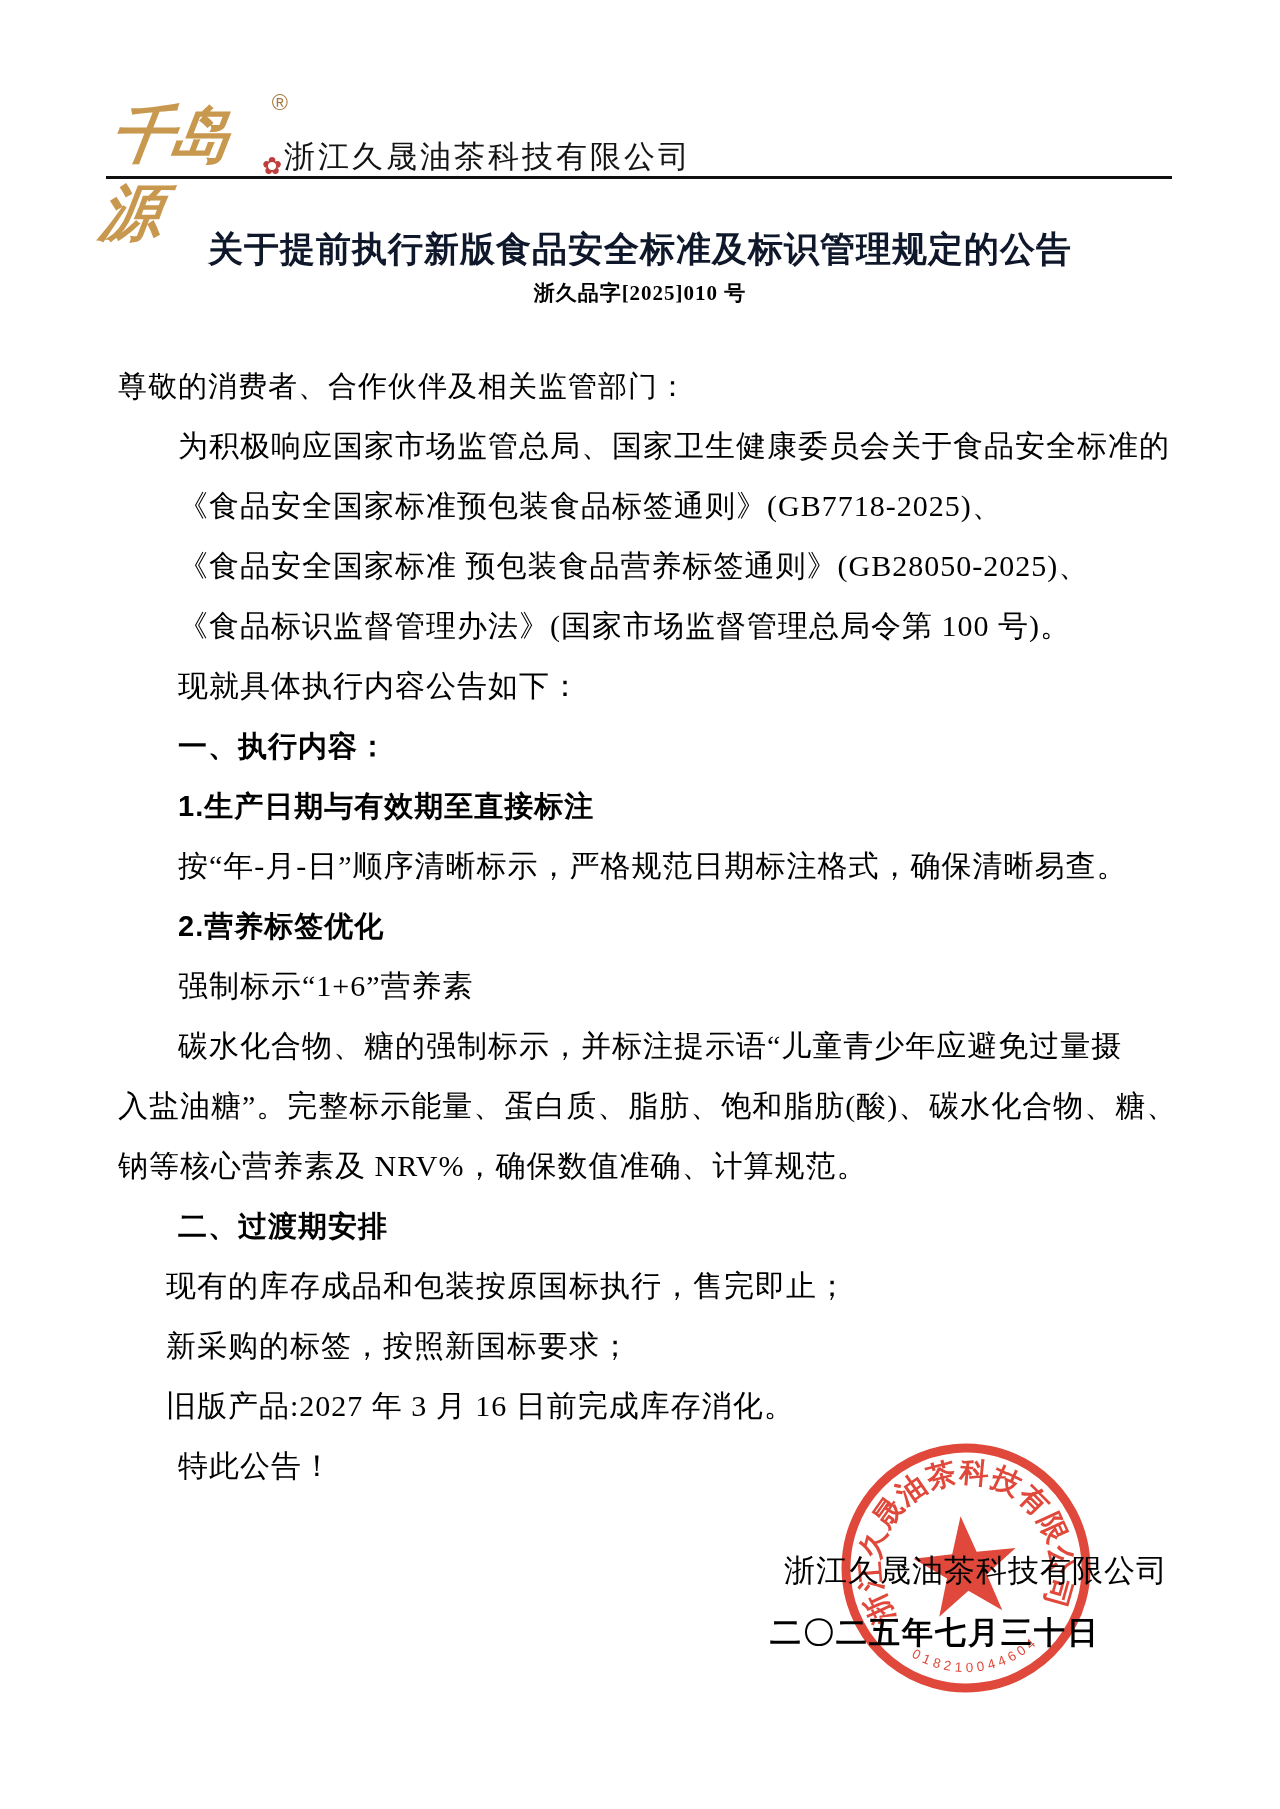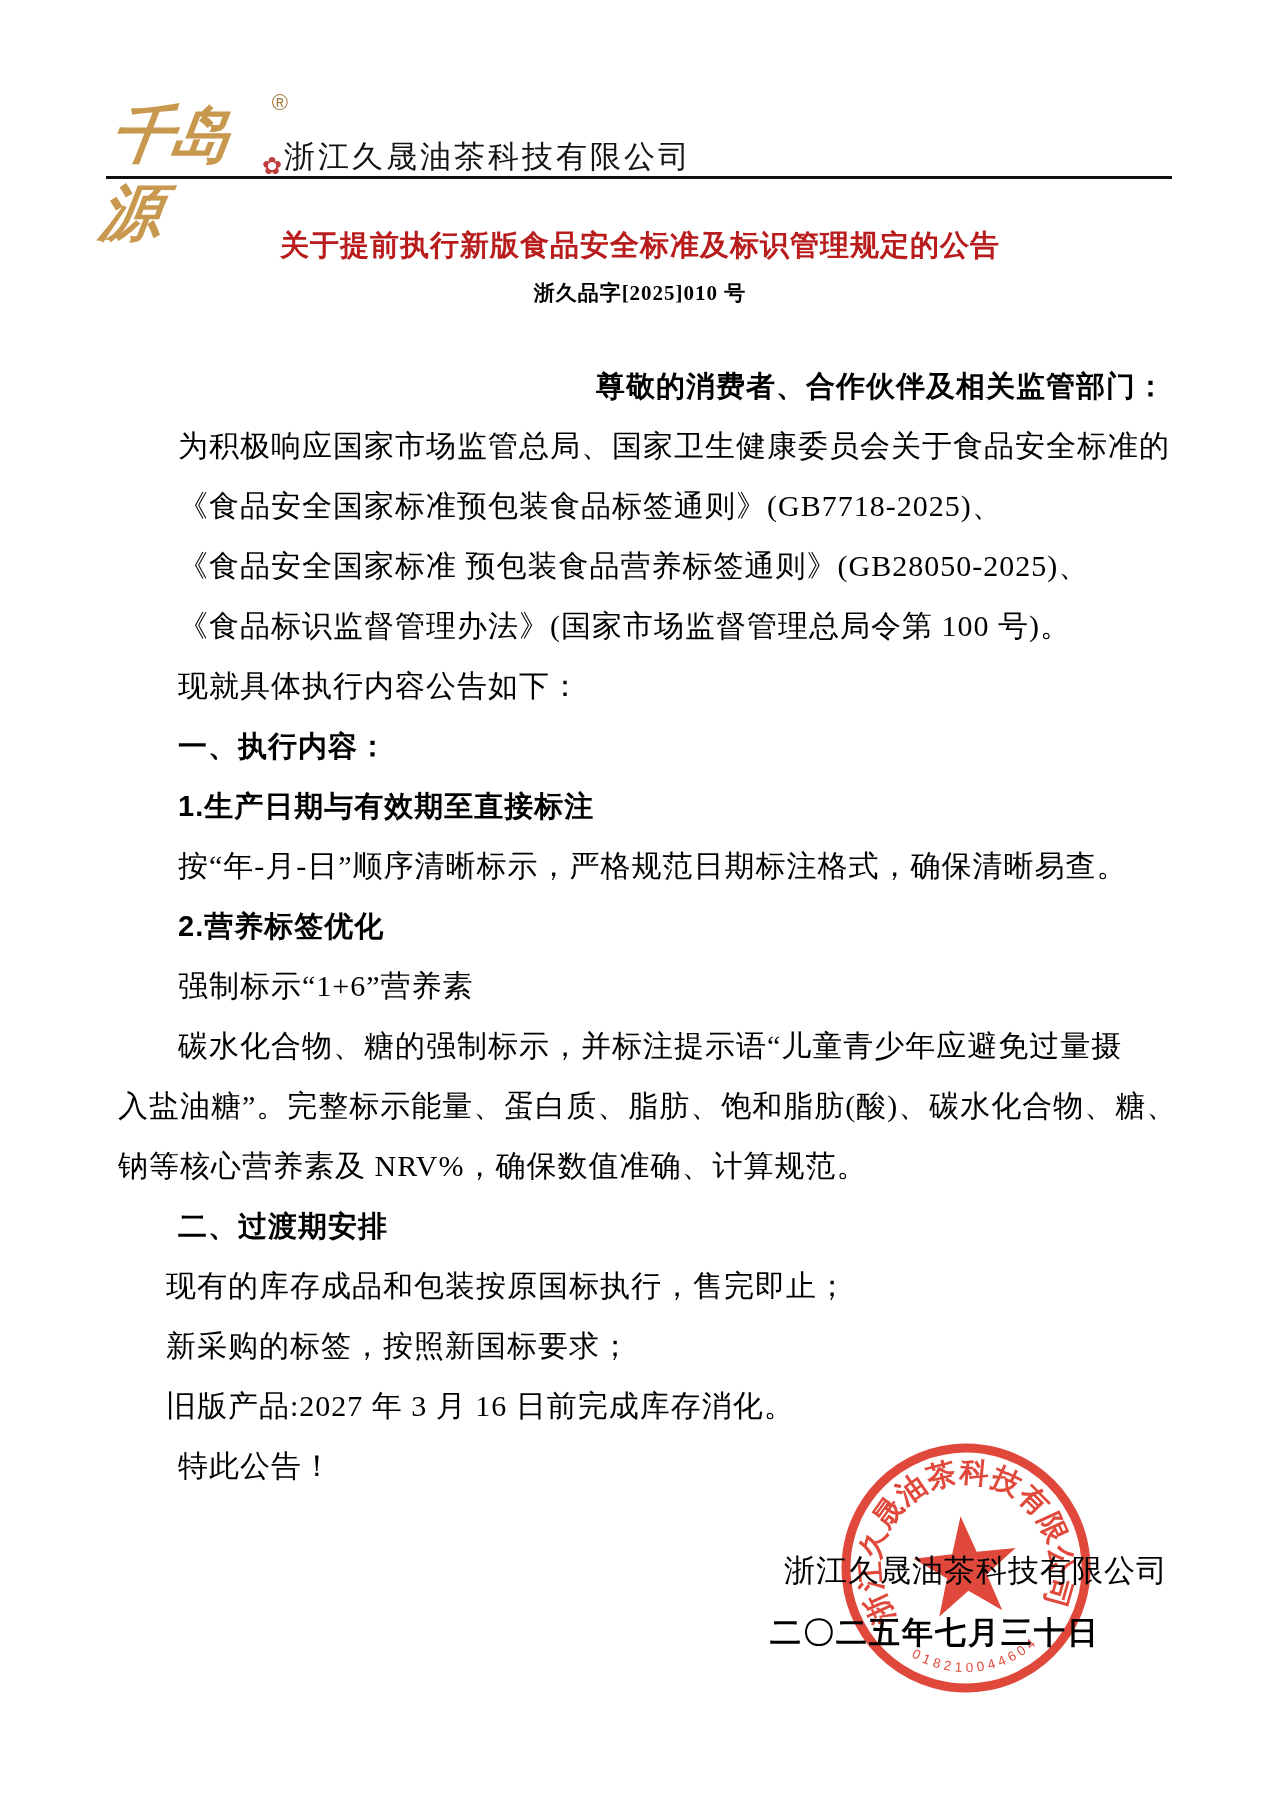--- a/index.html
+++ b/index.html
@@ -40,39 +40,39 @@
   }
   .header-rule{
     position:absolute;left:106px;top:176px;width:1066px;height:3px;
     background:#101010;
   }
   
   .doc-title{
     position:absolute;left:0;top:226px;width:100%;
     text-align:center;
     font-family:"Liberation Sans", sans-serif;
-    font-weight:bold;font-size:29px;letter-spacing:1px;
-    color:#b91c1c;
+    font-weight:bold;font-size:35px;letter-spacing:1px;
+    color:#0f172a;
   }
   .doc-number{
     position:absolute;left:0;top:279px;width:100%;
     text-align:center;font-size:21px;letter-spacing:1px;font-weight:bold;
   }
   
   .body-block{
     position:absolute;left:118px;top:356px;width:1048px;
   }
   .line{
     height:60px;line-height:60px;
     font-size:30px;letter-spacing:1px;
     white-space:nowrap;
   }
   .salutation{
     font-family:"Liberation Sans", sans-serif;
-    font-weight:bold;font-size:29px;text-align:right;
+    font-weight:normal;font-size:29px;
   }
   .heading{
     font-family:"Liberation Sans", sans-serif;
     font-weight:bold;font-size:29px;
   }
   .ind2{padding-left:60px;}
   .ind15{padding-left:48px;}
   
   .sig-company{
     position:absolute;top:1550px;right:112px;

